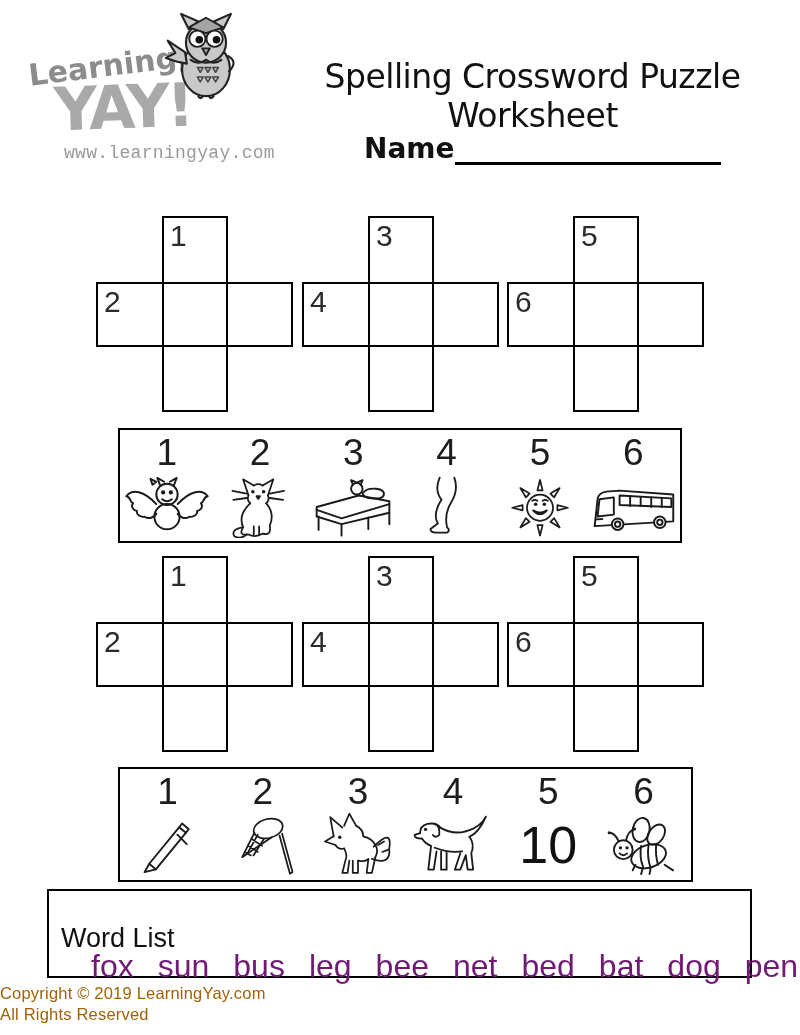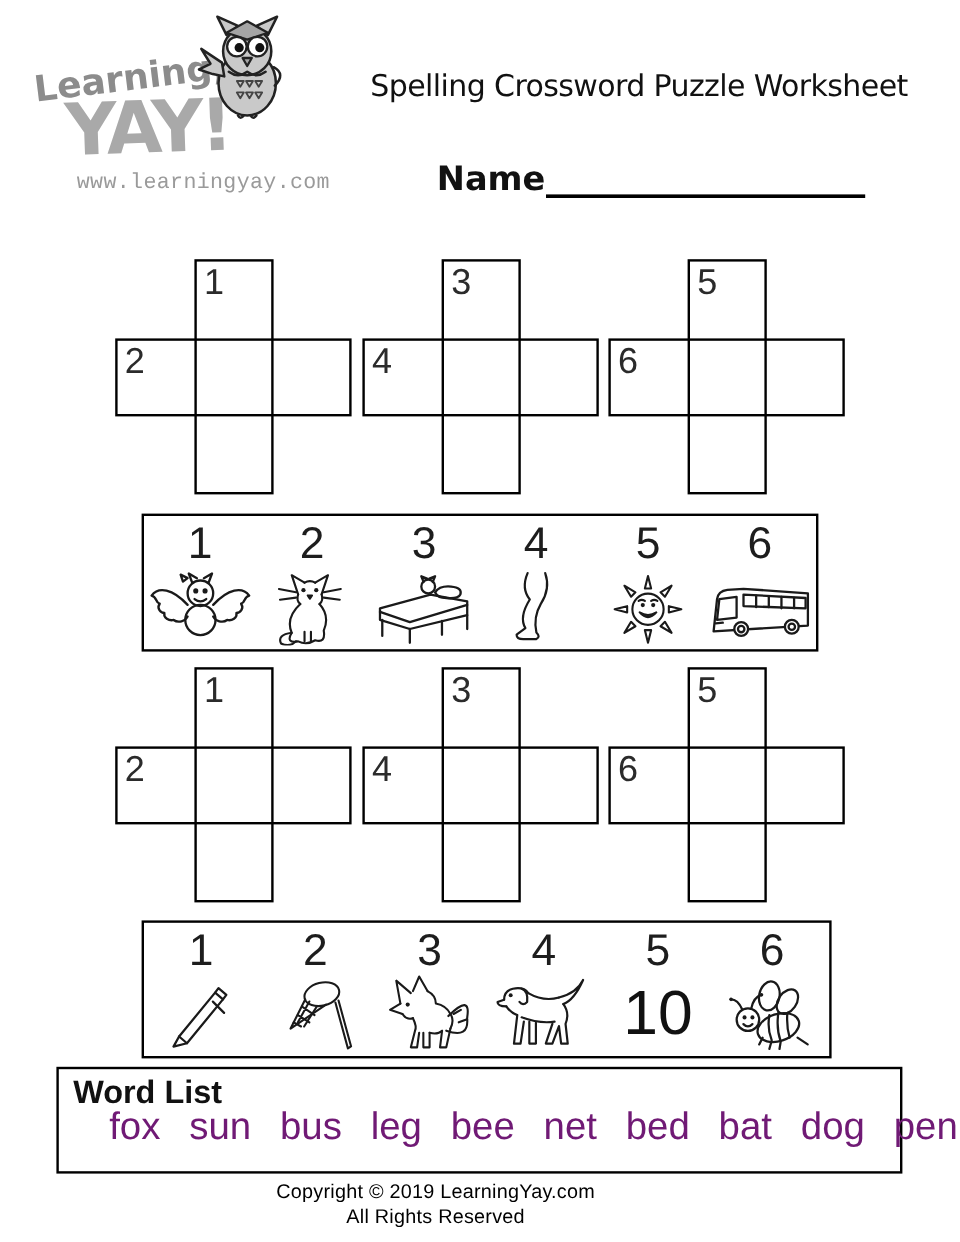--- a/index.html
+++ b/index.html
@@ -30,21 +30,21 @@
   .owl .ln   { fill:none; stroke:#222; stroke-width:2.2; stroke-linecap:round; stroke-linejoin:round; }
   .owl .gray { fill:#c9c9c9; stroke:#222; stroke-width:2.2; stroke-linejoin:round; }
   .owl .dgray{ fill:#a5a5a5; stroke:#222; stroke-width:2; stroke-linejoin:round; }
   .owl .wht  { fill:#ffffff; stroke:#222; stroke-width:2; }
   .owl .blk  { fill:#111; stroke:none; }
   .owl .tri  { fill:none; stroke:#444; stroke-width:1.6; stroke-linejoin:round; }
 
   
   .title {
     position:absolute; left:280px; top:57px; width:505px; text-align:center;
-    font-family:"DejaVu Sans", sans-serif; font-size:25px; color:#111;
+    font-family:"DejaVu Sans", sans-serif; font-size:33px; color:#111;
     letter-spacing:-0.5px;
   }
   .name-row { position:absolute; left:364px; top:132px; display:flex; align-items:flex-end; }
   .name-label {
     font-family:"DejaVu Sans", sans-serif; font-weight:bold; font-size:28px; color:#111;
   }
   .name-line { width:266px; border-bottom:3px solid #000; height:30px; }
 
   .instructions {
     position:absolute; left:28px; top:174px; width:760px;
@@ -83,25 +83,25 @@
   .icon .fill { fill:#1a1a1a; stroke:none; }
   .ten-text {
     font-size:52px; color:#111; line-height:58px; font-family:"Liberation Sans", sans-serif;
   }
 
   
   .word-box {
     position:absolute; left:47px; top:889px; width:705px; height:89px;
     border:2px solid #000; padding:4px 12px;
   }
-  .word-title { font-size:27px; font-weight:bold; color:#111; line-height:30px; }
+  .word-title { font-size:27px; font-weight:normal; color:#111; line-height:30px;margin-top:28px; }
   .word-row { display:flex; gap:24px; margin-left:30px; font-size:32px; color:#701a75; line-height:27px;align-items:flex-end; }
 
   
-  .footer { position:absolute; left:0; top:983px; width:726px; text-align:center; color:#000000; }
+  .footer { position:absolute; left:0; top:983px; width:726px; color:#a16207; }
   .footer div { font-size:16.5px; line-height:21px; letter-spacing:0.2px; }
 </style>
 </head>
 <body>
 
 <div class="page">
 
   <div class="logo">
     <div class="logo-word1">Learning,</div>
     <div class="logo-word2">YAY!</div>

